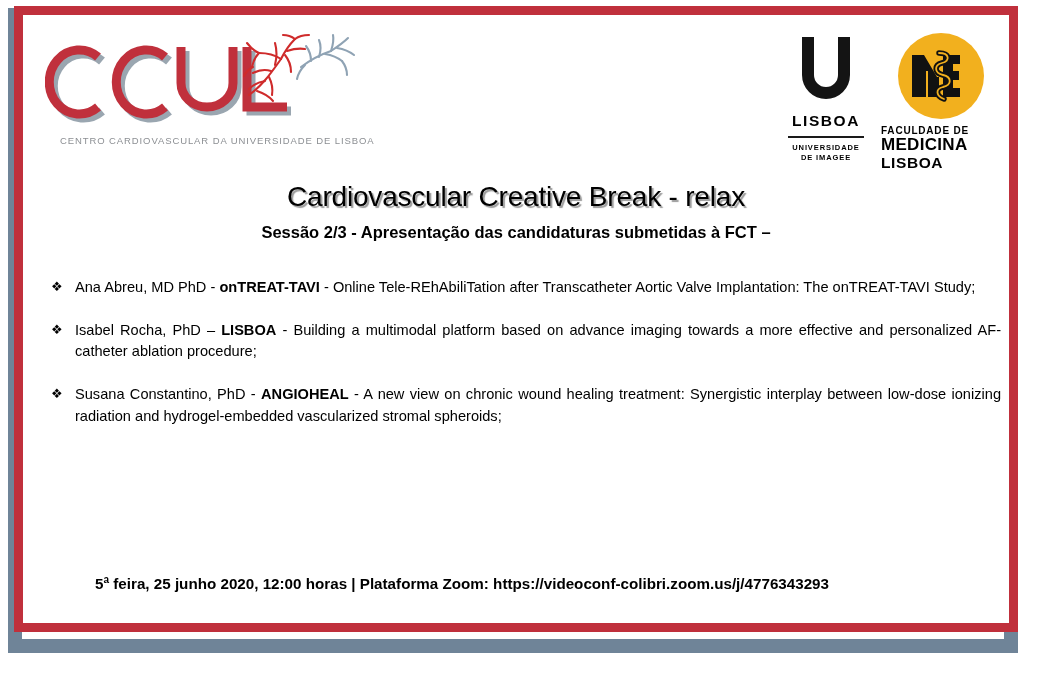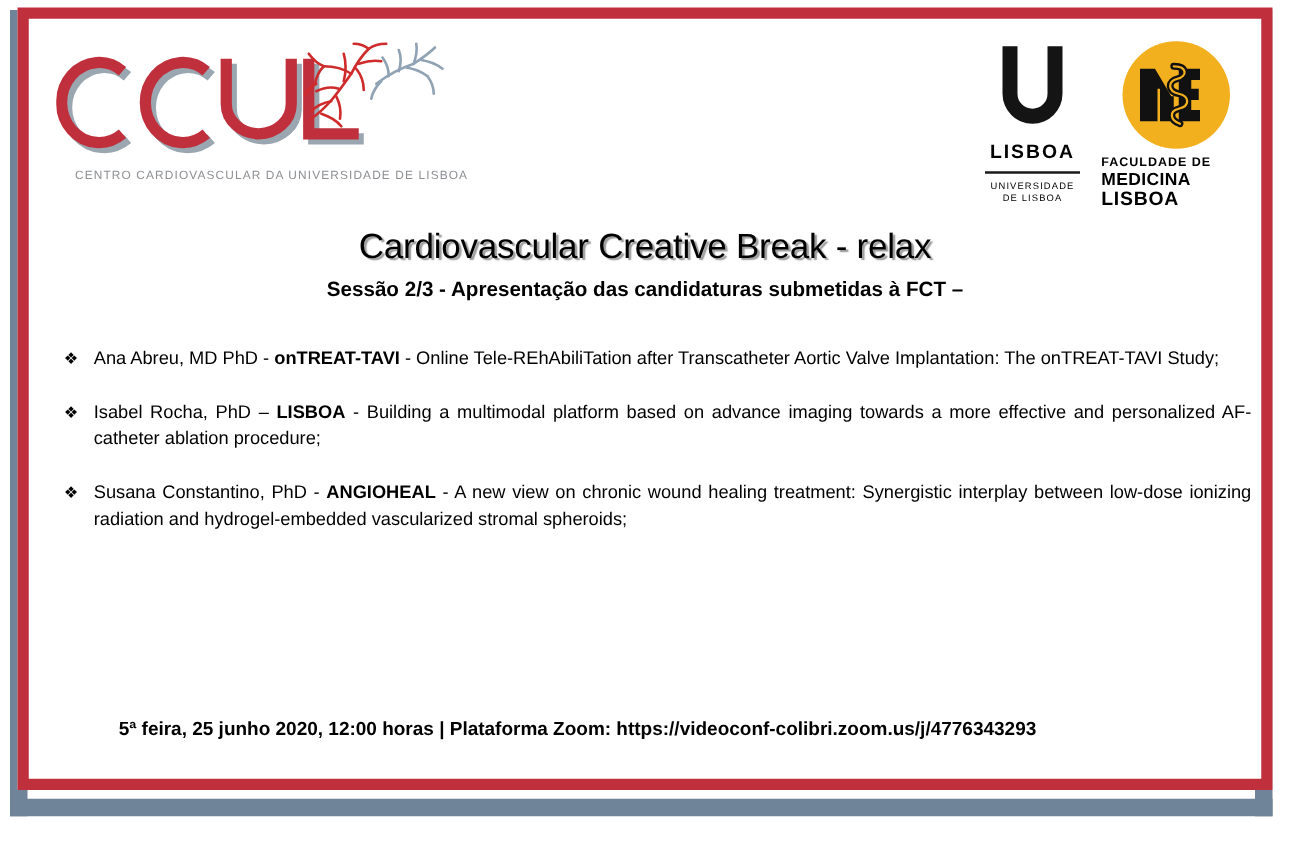--- a/index.html
+++ b/index.html
@@ -110,21 +110,21 @@
     font-family: "Liberation Sans", sans-serif;
   }
   .ulisboa .u-rule {
     width: 76px;
     height: 1.5px;
     background: #1a1a1a;
     margin: 6px auto 5px auto;
   }
   .ulisboa .u-sub {
     font-size: 7.5px;
-    font-weight: normal;
+    font-weight: bold;
     letter-spacing: 0.9px;
     line-height: 1.35;
   }
 
   
   .medicina {
     position: absolute;
     left: 858px;
     top: 18px;
     width: 120px;
@@ -138,21 +138,21 @@
     position: relative;
   }
   .med-circle svg { position: absolute; left: 0; top: 0; }
   .med-l1 {
     font-size: 10px;
     font-weight: bold;
     letter-spacing: 0.8px;
     margin-top: 6px;
   }
   .med-l2 {
-    font-size: 14px;
+    font-size: 17px;
     font-weight: bold;
     letter-spacing: 0.3px;
     line-height: 1.06;
   }
   .med-l3 {
     font-size: 15.5px;
     font-weight: bold;
     letter-spacing: 0.6px;
     line-height: 1.1;
   }
@@ -272,21 +272,21 @@
         <div class="ccul-tag">CENTRO CARDIOVASCULAR DA UNIVERSIDADE DE LISBOA</div>
       </div>
 
       <div class="ulisboa">
         <svg class="u-mark" viewBox="0 0 60 66">
           <path d="M6 2 L6 40 A24 24 0 0 0 54 40 L54 2 L42 2 L42 40 A12 12 0 0 1 18 40 L18 2 Z" fill="#141414"></path>
         </svg>
         <div class="u-lisboa">LISBOA</div>
         <div class="u-rule"></div>
         <div class="u-sub">UNIVERSIDADE</div>
-        <div class="u-sub">DE LISBOA</div>
+        <div class="u-sub">DE IMAGEE</div>
       </div>
 
       <div class="medicina">
         <div class="med-circle">
           <svg width="86" height="86" viewBox="0 0 86 86">
             <path d="M14 64 L14 22 L26 22 L39 44 L41 44 L41 64 L30 64 L30 38 L28 38 L28 64 Z" fill="#111111"></path>
             <path d="M45 22 L62 22 L62 31 L55 31 L55 38 L61 38 L61 47 L55 47 L55 55 L62 55 L62 64 L45 64 Z" fill="#111111"></path>
             <path d="M41 20 C52 20 52 28 44 30 C36 32 36 40 45 42 C54 44 54 52 45 54 C37 56 38 63 46 66" fill="none" stroke="#111111" stroke-width="5.5" stroke-linecap="round"></path>
             <path d="M41 20 C52 20 52 28 44 30 C36 32 36 40 45 42 C54 44 54 52 45 54 C37 56 38 63 46 66" fill="none" stroke="#f2b01e" stroke-width="1.8" stroke-linecap="round"></path>
           </svg>

